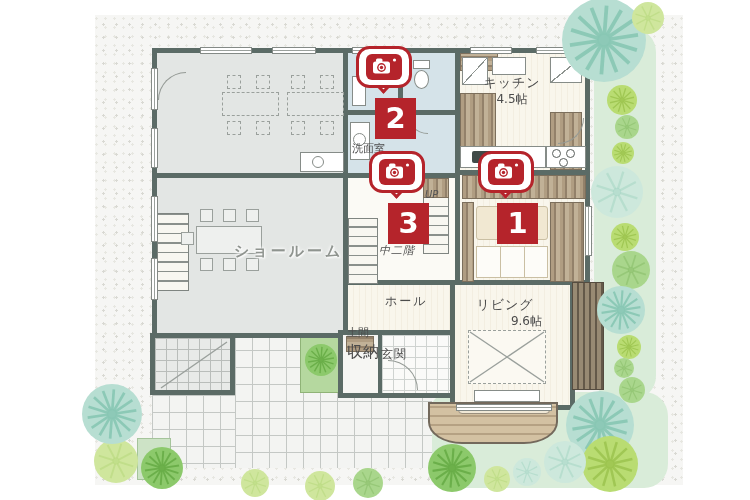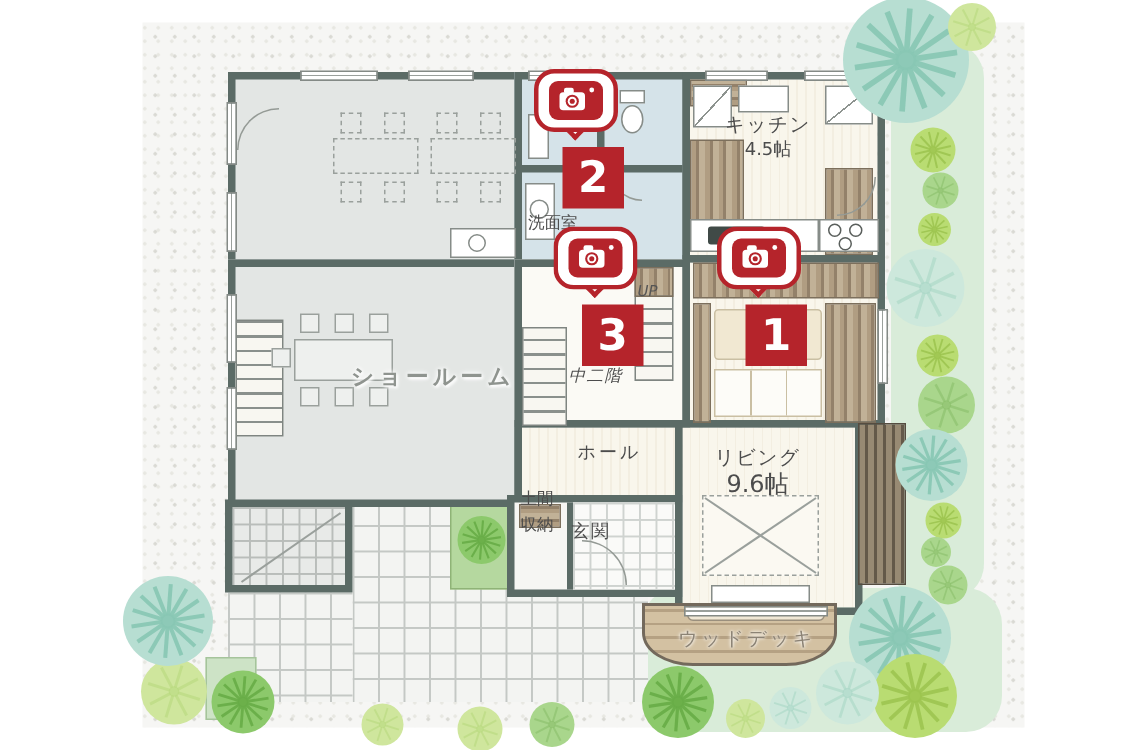--- a/index.html
+++ b/index.html
@@ -69,24 +69,24 @@
   .lbl{position:absolute;color:#4c4c4c;white-space:nowrap;z-index:30;}
   .lbl-showroom{left:234px;top:242px;font-size:15px;font-weight:bold;color:#8f948f;
     letter-spacing:3px;text-shadow:0 0 3px #fff,0 0 4px #fff,1px 1px 2px #fff;}
   .lbl-kitchen{left:478px;top:74px;width:68px;text-align:center;font-size:13px;letter-spacing:1px;}
   .lbl-kitchen-size{left:478px;top:91px;width:68px;text-align:center;font-size:12px;}
   .lbl-washroom{left:352px;top:141px;font-size:11px;}
   .lbl-mezz{left:379px;top:243px;font-size:11px;letter-spacing:1px;font-style:italic;}
   .lbl-up{left:425px;top:189px;font-size:10px;font-style:italic;color:#555;}
   .lbl-hall{left:385px;top:293px;font-size:12px;letter-spacing:2px;}
   .lbl-doma1{left:347px;top:325px;font-size:11px;}
-  .lbl-doma2{left:347px;top:342px;font-size:11px;}
+  .lbl-doma2{left:347px;top:342px;font-size:16px;}
   .lbl-genkan{left:381px;top:346px;font-size:12px;letter-spacing:1px;}
   .lbl-living{left:468px;top:296px;width:74px;text-align:center;font-size:13px;letter-spacing:1px;}
-  .lbl-living-size{left:468px;top:313px;width:74px;text-align:center;font-size:16px;}
+  .lbl-living-size{left:468px;top:313px;width:74px;text-align:right;font-size:12px;}
   .lbl-deck{left:452px;top:417px;font-size:13px;color:#8c8375;letter-spacing:2px;
     text-shadow:0 0 2px #fff,0 0 3px #fff;}
 
   
   .marker{position:absolute;width:58px;height:96px;z-index:40;cursor:pointer;}
   .marker .tail{position:absolute;left:21px;top:32px;width:13px;height:13px;background:#fff;
     border-right:3px solid #b5242b;border-bottom:3px solid #b5242b;transform:rotate(45deg);}
   .marker .bubble{position:absolute;left:0;top:0;width:56px;height:42px;}
   .marker .num{position:absolute;left:19px;top:52px;width:41px;height:41px;background:#b5242b;
     color:#fff;font-size:29px;font-weight:bold;text-align:center;line-height:41px;}
@@ -579,21 +579,20 @@
   <div class="lbl lbl-kitchen-size">4.5帖</div>
   <div class="lbl lbl-washroom">洗面室</div>
   <div class="lbl lbl-mezz">中二階</div>
   <div class="lbl lbl-up">UP</div>
   <div class="lbl lbl-hall">ホール</div>
   <div class="lbl lbl-doma1">土間</div>
   <div class="lbl lbl-doma2">収納</div>
   <div class="lbl lbl-genkan">玄関</div>
   <div class="lbl lbl-living">リビング</div>
   <div class="lbl lbl-living-size">9.6帖</div>
-  <div class="lbl lbl-deck">ウッドデッキ</div>
 
   <div class="marker" style="left:478px;top:151px;">
     <div class="tail"></div>
     <svg class="bubble" viewBox="0 0 56 42">
       <rect x="1.5" y="1.5" width="53" height="39" rx="12" fill="#fff" stroke="#b5242b" stroke-width="3"></rect>
       <rect x="10" y="8" width="36" height="26" rx="6" fill="#b5242b"></rect>
       <rect x="20" y="12.5" width="6.5" height="4" rx="1.5" fill="#fff"></rect>
       <rect x="17" y="15.5" width="17" height="12" rx="2.5" fill="#fff"></rect>
       <circle cx="38.5" cy="14" r="1.6" fill="#fff"></circle>
       <circle cx="25.5" cy="21.5" r="4.4" fill="#b5242b"></circle>

